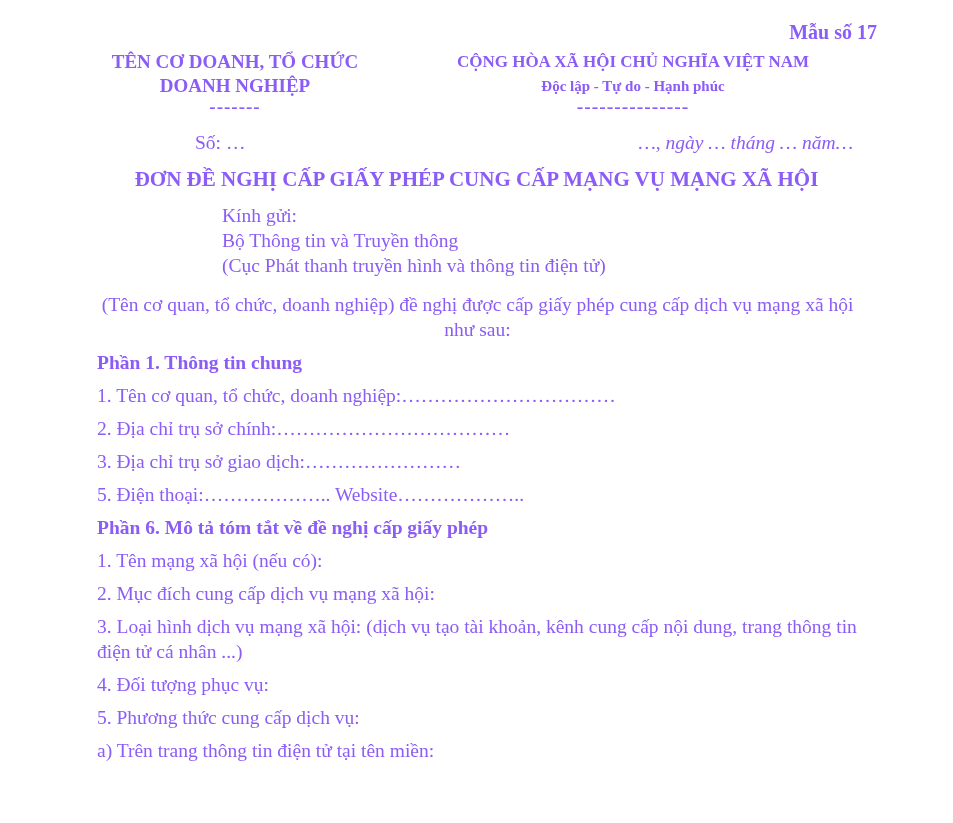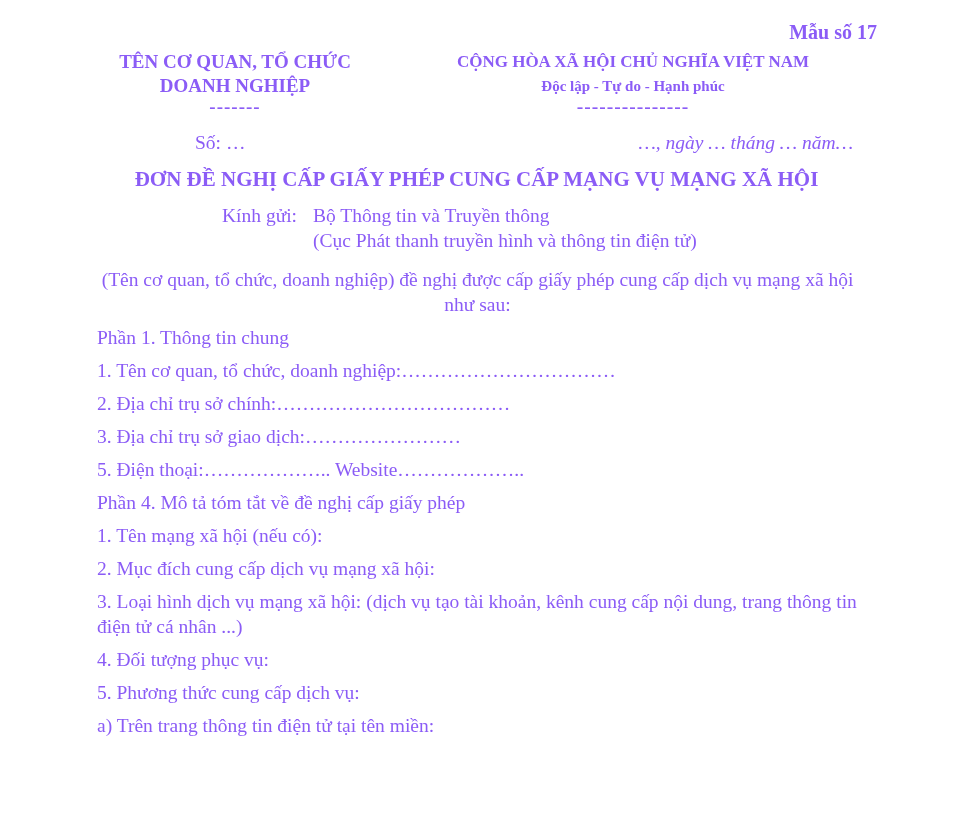--- a/index.html
+++ b/index.html
@@ -47,37 +47,37 @@
     gap: 44px;
   }
   .ref-date { font-style: italic; }
   .doc-title {
     text-align: center;
     font-weight: bold;
     font-size: 21px;
     margin-top: 10px;
     line-height: 28px;
   }
-  .salutation { display: flex; margin: 10px 0 0 222px; }
+  .salutation { display: flex; margin: 10px 0 0 222px; flex-direction: column; }
   .salutation .sal-label { margin-right: 16px; white-space: nowrap; }
   .content { padding: 0 95px 0 97px; }
   .content p { margin: 8px 0; }
   .content p.first { margin-top: 14px; text-align: center; }
-  .section-heading { font-weight: normal; }
+  .section-heading { font-weight: bold; }
 </style>
 </head>
 <body>
 
 <div class="page">
 
   <div class="form-number">Mẫu số 17</div>
 
   <div class="header-row">
     <div class="hdr-left">
-      <div>TÊN CƠ QUAN, TỔ CHỨC</div>
+      <div>TÊN CƠ DOANH, TỔ CHỨC</div>
       <div>DOANH NGHIỆP</div>
       <div class="divider">-------</div>
     </div>
     <div class="hdr-right">
       <div class="nation">CỘNG HÒA XÃ HỘI CHỦ NGHĨA VIỆT NAM</div>
       <div class="motto">Độc lập - Tự do - Hạnh phúc</div>
       <div class="divider">---------------</div>
     </div>
   </div>
 
@@ -98,21 +98,21 @@
 
   <div class="content">
     <p class="first">(Tên cơ quan, tổ chức, doanh nghiệp) đề nghị được cấp giấy phép cung cấp dịch vụ mạng xã hội như sau:</p>
 
     <p class="section-heading">Phần 1. Thông tin chung</p>
     <p>1. Tên cơ quan, tổ chức, doanh nghiệp:……………………………</p>
     <p>2. Địa chỉ trụ sở chính:………………………………</p>
     <p>3. Địa chỉ trụ sở giao dịch:……………………</p>
     <p>5. Điện thoại:……………….. Website………………..</p>
 
-    <p class="section-heading">Phần 4. Mô tả tóm tắt về đề nghị cấp giấy phép</p>
+    <p class="section-heading">Phần 6. Mô tả tóm tắt về đề nghị cấp giấy phép</p>
     <p>1. Tên mạng xã hội (nếu có):</p>
     <p>2. Mục đích cung cấp dịch vụ mạng xã hội:</p>
     <p>3. Loại hình dịch vụ mạng xã hội: (dịch vụ tạo tài khoản, kênh cung cấp nội dung, trang thông tin điện tử cá nhân ...)</p>
     <p>4. Đối tượng phục vụ:</p>
     <p>5. Phương thức cung cấp dịch vụ:</p>
     <p>a) Trên trang thông tin điện tử tại tên miền:</p>
   </div>
 
 </div>
 

